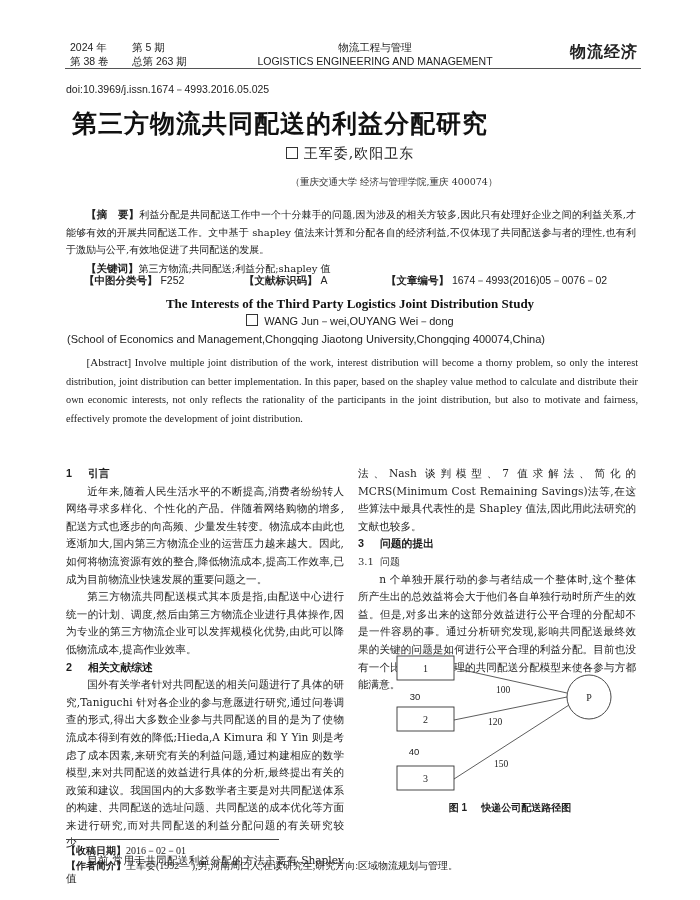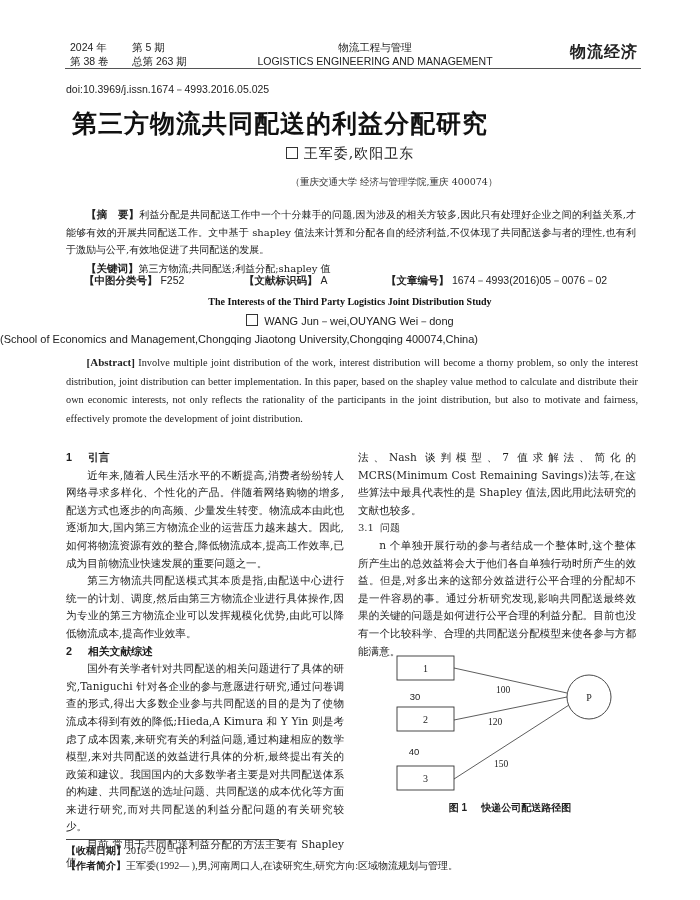--- a/index.html
+++ b/index.html
@@ -26,29 +26,29 @@
   .box-sq { display:inline-block; width:10px; height:10px; border:1px solid #333; vertical-align:-1px; margin-right:6px; }
 
   .cn-abs { left:66px; width:570px; top:206px; font-size:10px; line-height:17.5px; color:#222; text-align:justify; }
   .cn-abs p { margin:0; }
   .cn-abs .lbl { font-family:"Liberation Sans", "DejaVu Sans", sans-serif; font-weight:bold; font-size:10.5px; }
   .indent { text-indent:2em; }
   .cls-row { left:84px; top:274px; font-size:10.5px; color:#222; width:560px; }
   .cls-row span.cell { display:inline-block; }
   .cls-row .l { font-weight:bold; }
 
-  .en-title { left:0; width:700px; top:296px; text-align:center; font-size:10px; font-weight:bold; color:#111; }
+  .en-title { left:0; width:700px; top:296px; text-align:center; font-size:13px; font-weight:bold; color:#111; }
   .en-authors { left:0; width:700px; top:314px; text-align:center; font-size:11px; color:#222; }
-  .en-affil { left:0; width:612px; top:333px; font-size:11px; color:#222; }
+  .en-affil { left:0; width:612px; top:333px; text-align:center; font-size:11px; color:#222; }
 
   .en-abs { left:66px; width:572px; top:353px; font-size:10.3px; line-height:18.5px; color:#222; text-align:justify; }
   .en-abs p { margin:0; }
-  .en-abs .lbl { font-weight:bold; font-size:11px; }
+  .en-abs .lbl { font-weight:normal; font-size:11px; }
 
-  .col { font-size:10.6px; line-height:17.6px; color:#1e1e1e; text-align:justify; }
+  .col { font-size:10.6px; line-height:17.6px; color:#1e1e1e; text-align:justify;margin-top:16px; }
   .col p { margin:0; }
   .col-left { left:66px; width:278px; top:449px; }
   .col-right { left:358px; width:278px; top:449px; }
   .sec { font-family:"Liberation Sans", "DejaVu Sans", sans-serif; font-weight:bold; font-size:10.8px; }
   .sec .num { display:inline-block; width:22px; }
   .subsec { font-size:10px; color:#333; }
   .subsec .num { display:inline-block; width:22px; }
 
   .fig { left:380px; top:645px; width:260px; height:150px; }
   .fig-caption { left:380px; width:260px; top:801px; text-align:center; font-size:10px; font-weight:bold; color:#222; }
@@ -98,20 +98,21 @@
   <p class="sec"><span class="num">1</span><span>引言</span></p>
   <p class="indent">近年来,随着人民生活水平的不断提高,消费者纷纷转人网络寻求多样化、个性化的产品。伴随着网络购物的增多,配送方式也逐步的向高频、少量发生转变。物流成本由此也逐渐加大,国内第三方物流企业的运营压力越来越大。因此,如何将物流资源有效的整合,降低物流成本,提高工作效率,已成为目前物流业快速发展的重要问题之一。</p>
   <p class="indent">第三方物流共同配送模式其本质是指,由配送中心进行统一的计划、调度,然后由第三方物流企业进行具体操作,因为专业的第三方物流企业可以发挥规模化优势,由此可以降低物流成本,提高作业效率。</p>
   <p class="sec"><span class="num">2</span><span>相关文献综述</span></p>
   <p class="indent">国外有关学者针对共同配送的相关问题进行了具体的研究,Taniguchi 针对各企业的参与意愿进行研究,通过问卷调查的形式,得出大多数企业参与共同配送的目的是为了使物流成本得到有效的降低;Hieda,A Kimura 和 Y Yin 则是考虑了成本因素,来研究有关的利益问题,通过构建相应的数学模型,来对共同配送的效益进行具体的分析,最终提出有关的政策和建议。我国国内的大多数学者主要是对共同配送体系的构建、共同配送的选址问题、共同配送的成本优化等方面来进行研究,而对共同配送的利益分配问题的有关研究较少。</p>
   <p class="indent">目前,常用于共同配送利益分配的方法主要有 Shapley 值</p>
 </div>
 
 <div class="abs col col-right">
   <p>法、Nash 谈判模型、7 值求解法、简化的 MCRS(Minimum Cost Remaining Savings)法等,在这些算法中最具代表性的是 Shapley 值法,因此用此法研究的文献也较多。</p>
+  <p class="sec"><span class="num">3</span><span>问题的提出</span></p>
   <p class="subsec"><span class="num">3.1</span><span>问题</span></p>
   <p class="indent">n 个单独开展行动的参与者结成一个整体时,这个整体所产生出的总效益将会大于他们各自单独行动时所产生的效益。但是,对多出来的这部分效益进行公平合理的分配却不是一件容易的事。通过分析研究发现,影响共同配送最终效果的关键的问题是如何进行公平合理的利益分配。目前也没有一个比较科学、合理的共同配送分配模型来使各参与方都能满意。</p>
 </div>
 
 <svg class="abs fig" viewBox="0 0 260 150">
   <line x1="74" y1="23" x2="187" y2="48" stroke="#333" stroke-width="0.8"></line>
   <line x1="74" y1="75" x2="187" y2="52" stroke="#333" stroke-width="0.8"></line>
   <line x1="74" y1="134" x2="189" y2="60" stroke="#333" stroke-width="0.8"></line>
   <rect x="17" y="11" width="57" height="24" fill="#fff" stroke="#333" stroke-width="0.9"></rect>
   <rect x="17" y="62" width="57" height="24" fill="#fff" stroke="#333" stroke-width="0.9"></rect>

